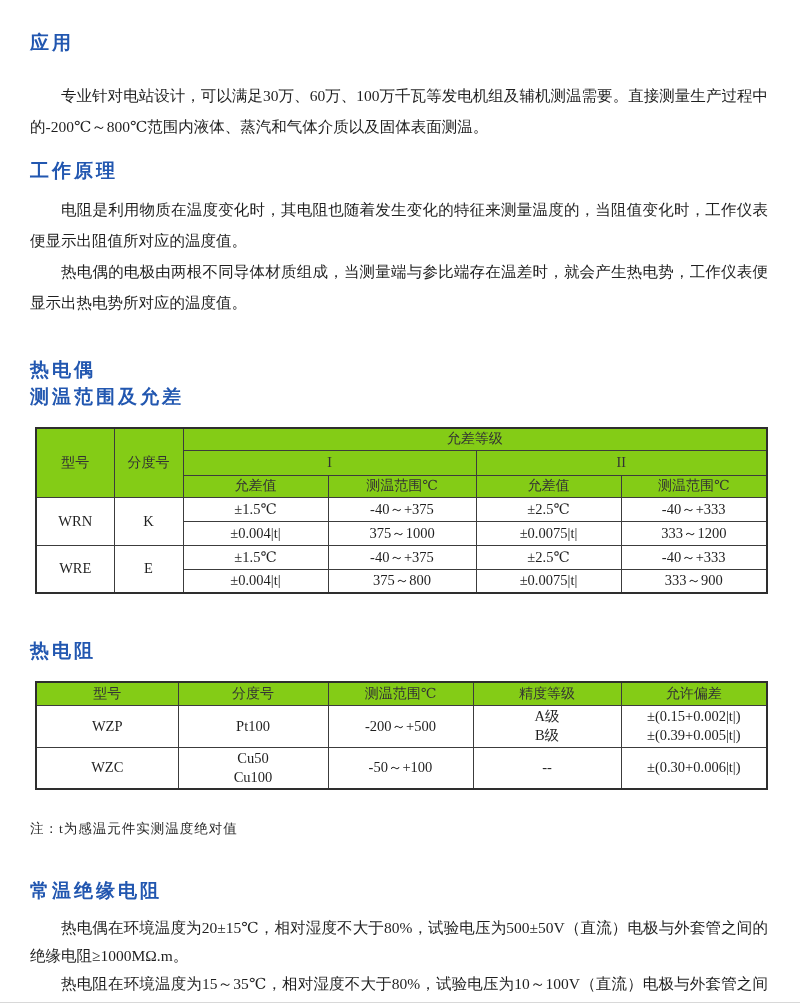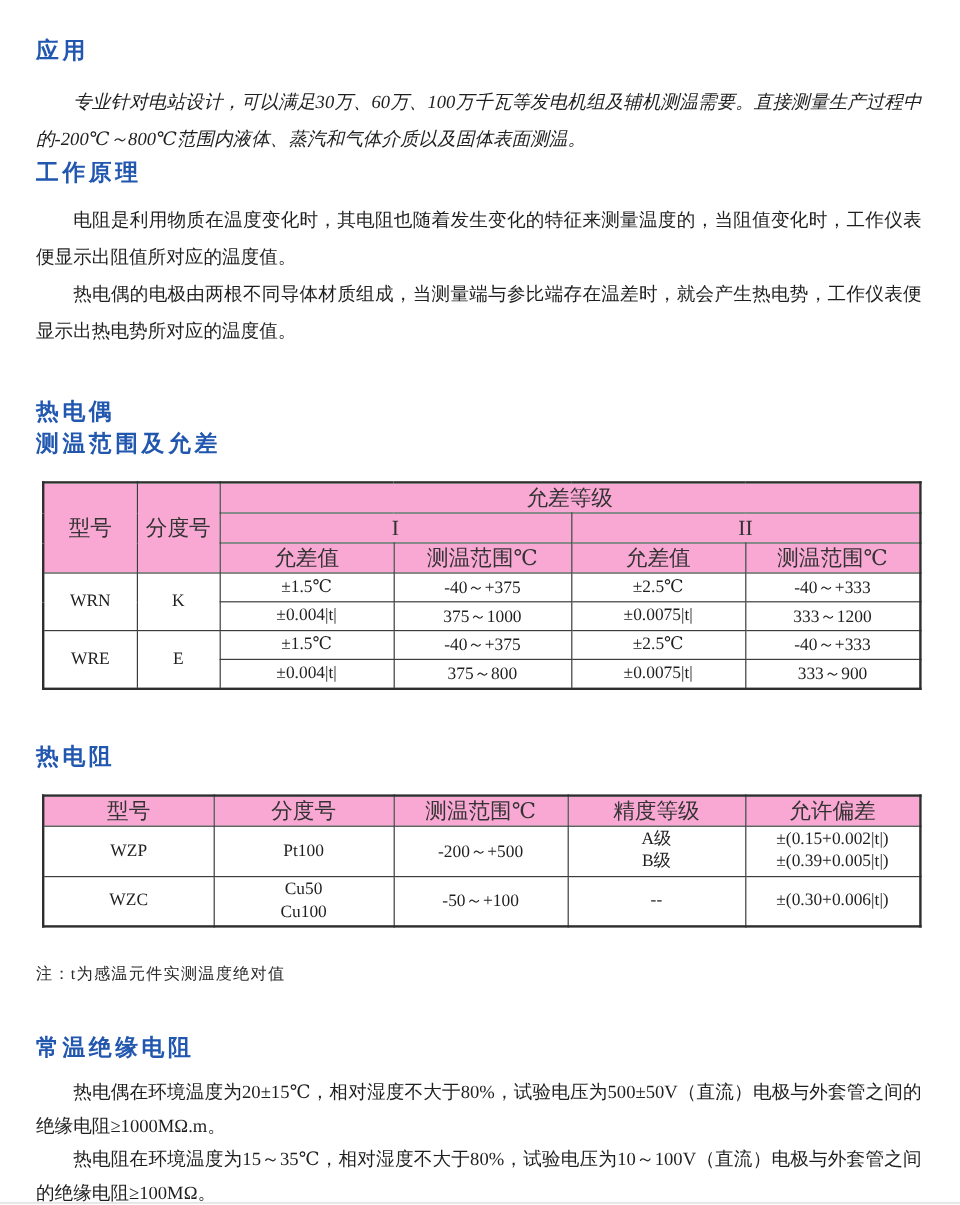--- a/index.html
+++ b/index.html
@@ -15,48 +15,48 @@
     font-family: "Liberation Sans", "DejaVu Sans", sans-serif;
     font-size: 26px; font-weight: bold; color: #1c3fae;
     letter-spacing: 2px; margin: 0; line-height: 32px;
   }
   .section-heading {
     font-family: "Liberation Sans", "DejaVu Sans", sans-serif;
     font-size: 19px; font-weight: bold; color: #2257b0;
     letter-spacing: 3px; margin: 0; line-height: 26px;
   }
   .hd-application   { margin-top: 18px; }
-  .hd-principle     { }
+  .hd-principle     { margin-top: 16px; }
   .hd-range-group   { margin-top: 38px; }
   .hd-range-line    { line-height: 27px; }
   .hd-rtd           { margin-top: 44px; }
   .hd-insulation    { margin-top: 40px; }
 
   p.body-text {
     font-size: 15.5px; line-height: 31px; margin: 0;
     text-indent: 2em; text-align: justify; color: #1f1f1f;
   }
-  .para-block-1 { margin-top: 14px; font-style: italic; }
+  .para-block-1 { margin-top: 24px; }
   .para-block-2 { margin-top: 10px; }
   .para-block-3 { margin-top: 10px; }
   .para-block-3 p.body-text { line-height: 28px; }
 
   table.spec {
     border-collapse: collapse; table-layout: fixed;
     width: 733px; margin-left: 5px;
     font-size: 14.5px; color: #1f1f1f;
     border: 2px solid #2e2e2e;
   }
   table.spec td {
     border: 1px solid #3c3c3c;
     text-align: center; vertical-align: middle;
     padding: 0 2px; overflow: hidden;
   }
   table.spec td.hcell {
-    background: #f9a8d4; color: #333333; font-size: 18px;
+    background: #84cc16; color: #333333; font-size: 14px;
   }
   .t1 { margin-top: 17px; }
   .t1 tr.h1 { height: 22px; }
   .t1 tr.h2 { height: 25px; }
   .t1 tr.h3 { height: 22px; }
   .t1 tr.b  { height: 24px; }
   .t2 { margin-top: 17px; }
   .t2 tr.h1 { height: 23px; }
   .t2 tr.b  { height: 42px; }
   .cell-line { line-height: 19px; }

